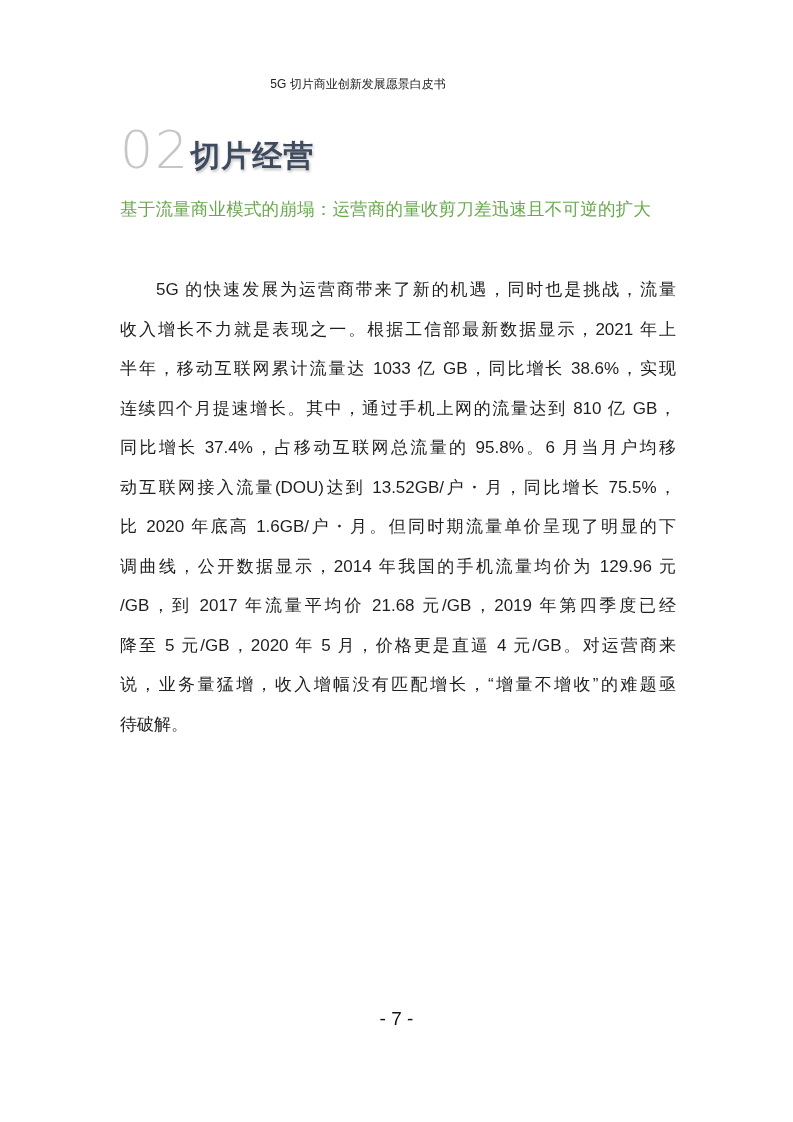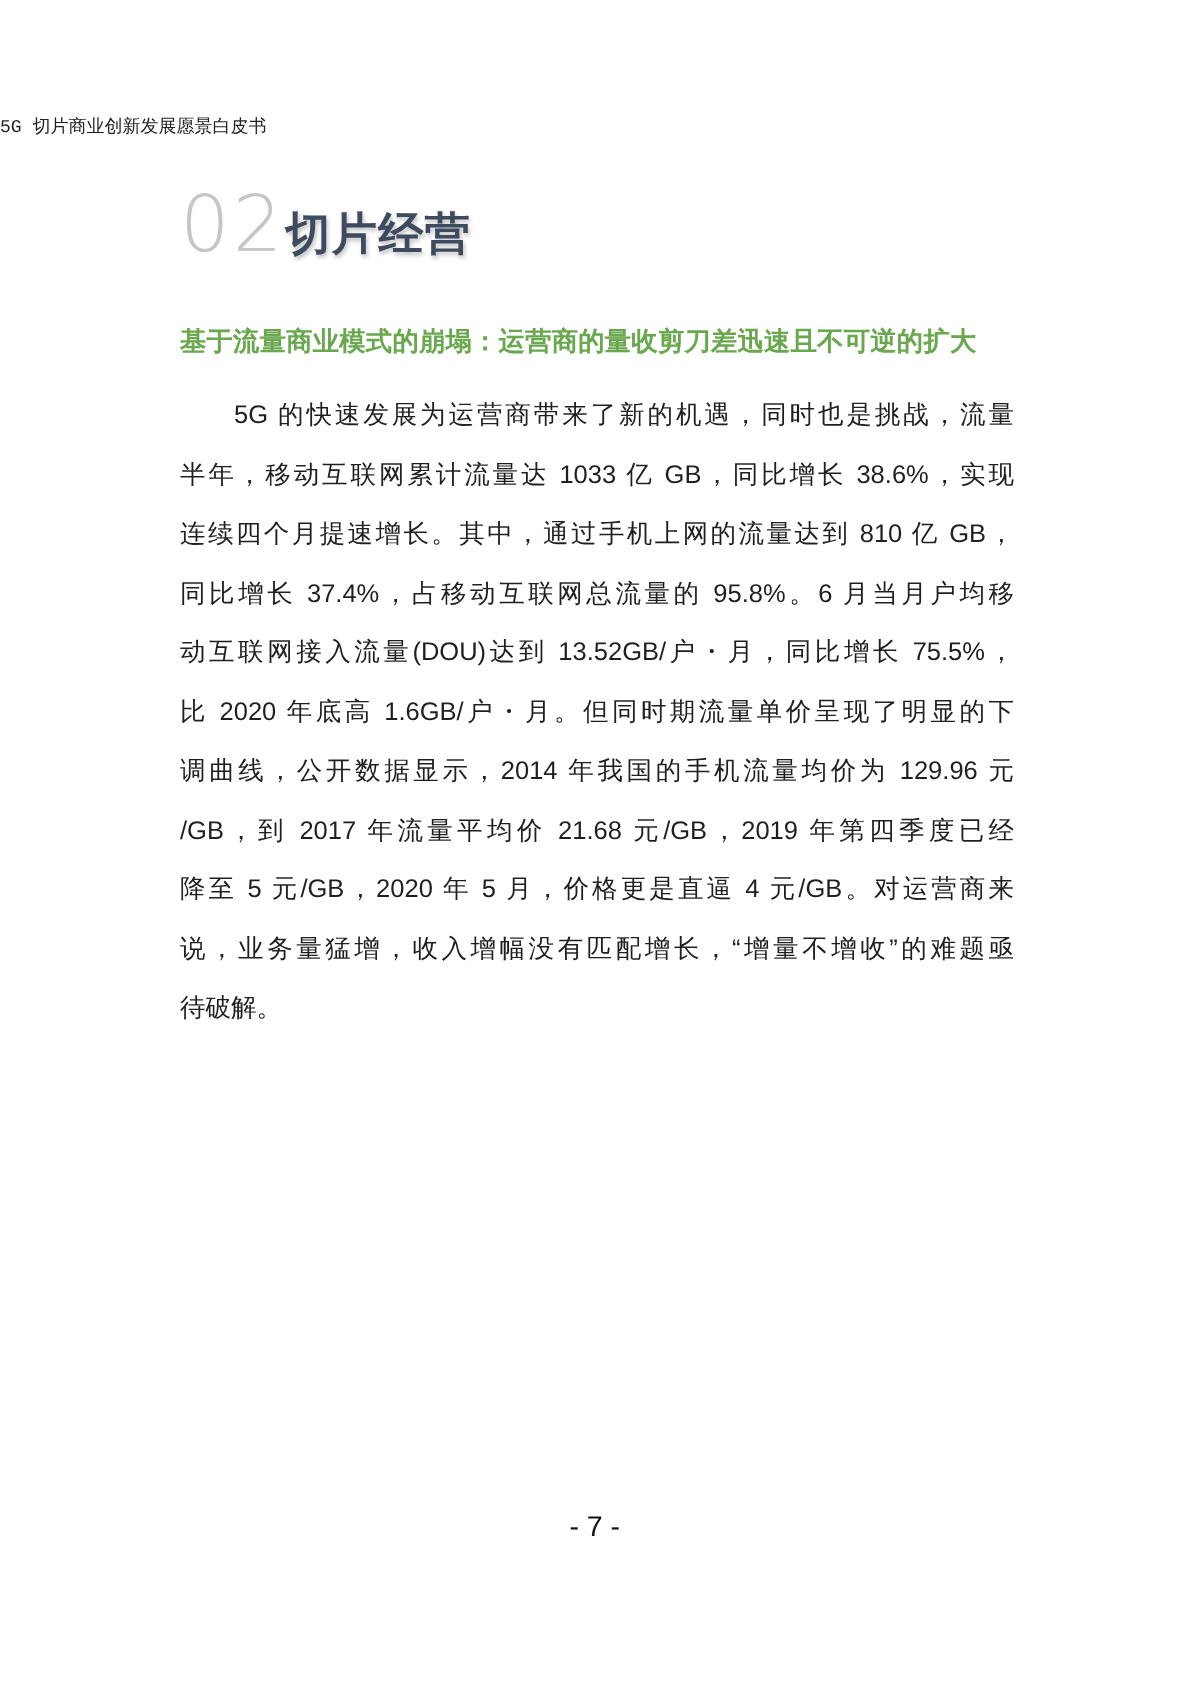--- a/index.html
+++ b/index.html
@@ -2,68 +2,69 @@
 <html><head>
 <meta charset="utf-8">
 <style>
   html, body { margin: 0; padding: 0; }
   body {
     width: 793px; height: 1122px; background: #ffffff; position: relative;
     font-family: "Liberation Sans", "DejaVu Sans", sans-serif; color: #1a1a1a;
     overflow: hidden;
   }
   .running-header {
-    position: absolute; top: 76px; left: 0; width: 716px; 
-    font-size: 12px; color: #222; font-family: Liberation Mono, monospace;
+    position: absolute; top: 76px; left: 0; width: 716px; text-align: center;
+    font-size: 12px; color: #222;
   }
   .chapter {
     position: absolute; top: 110px; left: 120px; height: 80px;
     display: flex; align-items: center;
   }
   .chapter-num {
     font-size: 52px; font-weight: 300; color: #c6c6c6; letter-spacing: 2px;
     line-height: 1; font-family: "DejaVu Sans", sans-serif;
   }
   .chapter-title {
     margin-top: 12px; font-size: 30px; font-weight: bold; color: #3e4a5e;
     text-shadow: 1px 2px 3px rgba(0,0,0,0.25); letter-spacing: 1px;
   }
   .section-heading {
-    position: absolute; top: 215px; left: 120px; width: 560px;
-    font-size: 17.5px; font-weight: bold; color: #6aa84f; letter-spacing: 0.2px;
+    position: absolute; top: 197px; left: 120px; width: 560px;
+    font-size: 17.5px; font-weight: normal; color: #6aa84f; letter-spacing: 0.2px;
     white-space: nowrap;
   }
   .body-text {
     position: absolute; top: 262px; left: 120px; width: 556px;
   }
   .line {
     height: 39.5px; line-height: 30px; font-size: 17px; color: #1f1f1f;
     white-space: nowrap; text-align: justify; text-align-last: justify;
   }
-  .line.first { padding-left: 36px; }
+  .line.first { padding-left: 36px; margin-top: 13px; }
   .line.last { text-align-last: left; }
   .page-number {
     position: absolute; top: 1008px; left: 0; width: 793px; text-align: center;
     font-size: 19px; color: #111;
   }
 </style>
 </head>
 <body>
 
 <div class="running-header">5G 切片商业创新发展愿景白皮书</div>
 
 <div class="chapter">
   <span class="chapter-num">02</span>
   <span class="chapter-title">切片经营</span>
 </div>
 
 <div class="section-heading">基于流量商业模式的崩塌：运营商的量收剪刀差迅速且不可逆的扩大</div>
 
 <div class="body-text">
   <div class="line first">5G 的快速发展为运营商带来了新的机遇，同时也是挑战，流量</div>
+  <div class="line">收入增长不力就是表现之一。根据工信部最新数据显示，2021 年上</div>
   <div class="line">半年，移动互联网累计流量达 1033 亿 GB，同比增长 38.6%，实现</div>
   <div class="line">连续四个月提速增长。其中，通过手机上网的流量达到 810 亿 GB，</div>
   <div class="line">同比增长 37.4%，占移动互联网总流量的 95.8%。6 月当月户均移</div>
   <div class="line">动互联网接入流量(DOU)达到 13.52GB/户・月，同比增长 75.5%，</div>
   <div class="line">比 2020 年底高 1.6GB/户・月。但同时期流量单价呈现了明显的下</div>
   <div class="line">调曲线，公开数据显示，2014 年我国的手机流量均价为 129.96 元</div>
   <div class="line">/GB，到 2017 年流量平均价 21.68 元/GB，2019 年第四季度已经</div>
   <div class="line">降至 5 元/GB，2020 年 5 月，价格更是直逼 4 元/GB。对运营商来</div>
   <div class="line">说，业务量猛增，收入增幅没有匹配增长，“增量不增收”的难题亟</div>
   <div class="line last">待破解。</div>

